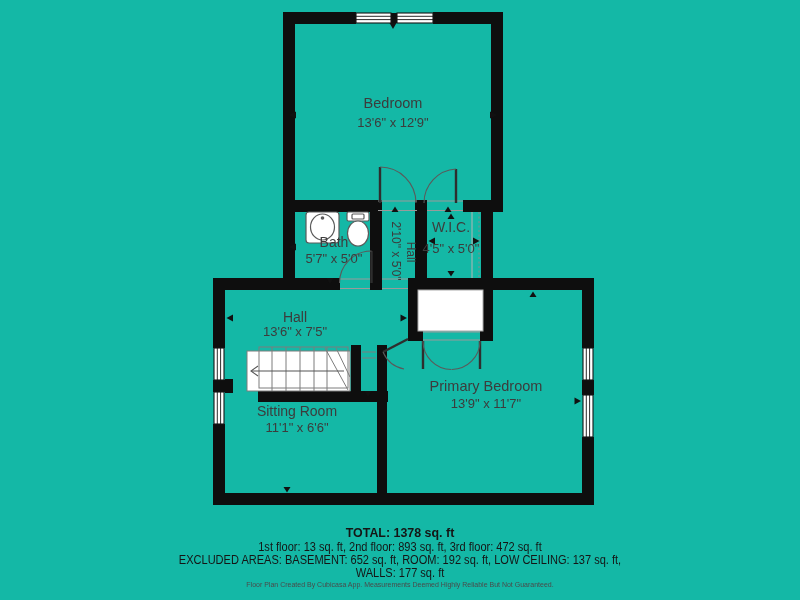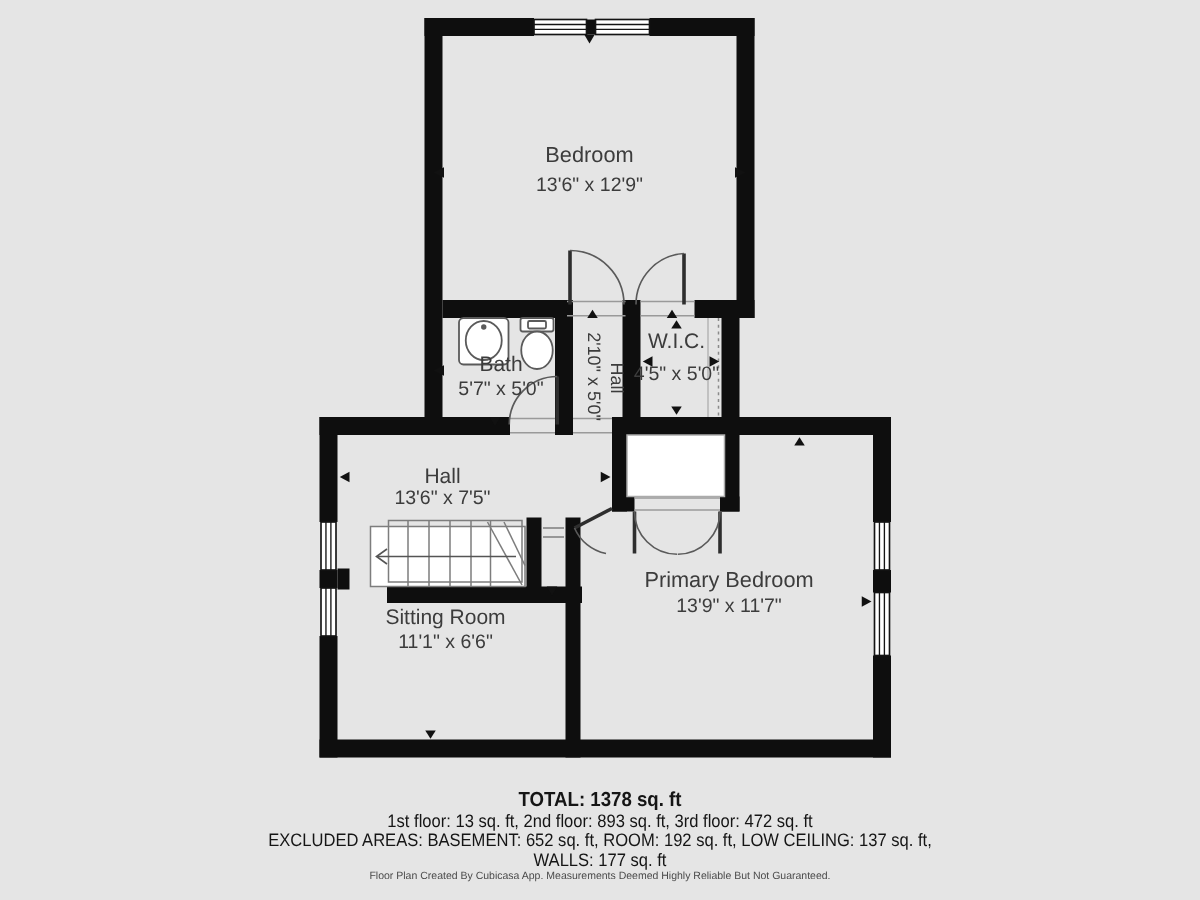--- a/index.html
+++ b/index.html
@@ -1,16 +1,16 @@
 <!DOCTYPE html>
 <html><head>
 <meta charset="utf-8">
 <style>
   html,body{margin:0;padding:0;background:#ffffff;}
-  #stage{position:relative;width:800px;height:600px;background:#e5e5e5;overflow:hidden;
+  #stage{position:relative;width:800px;height:600px;background:#14b8a6;overflow:hidden;
          font-family:"Liberation Sans",sans-serif;}
   svg{position:absolute;left:0;top:0;}
   .wall{fill:#0e0e0e;}
   .winframe{fill:#ffffff;stroke:#141414;stroke-width:1.1;}
   .winline{stroke:#141414;stroke-width:0.9;}
   .thresh{stroke:#9a9a9a;stroke-width:1;}
   .arc{fill:none;stroke:#5a5a5a;stroke-width:1.1;}
   .leaf{stroke:#2e2e2e;stroke-width:2.4;}
   .fix{fill:#ffffff;stroke:#5a5a5a;stroke-width:1.2;}
   .fixdot{fill:#5a5a5a;}

